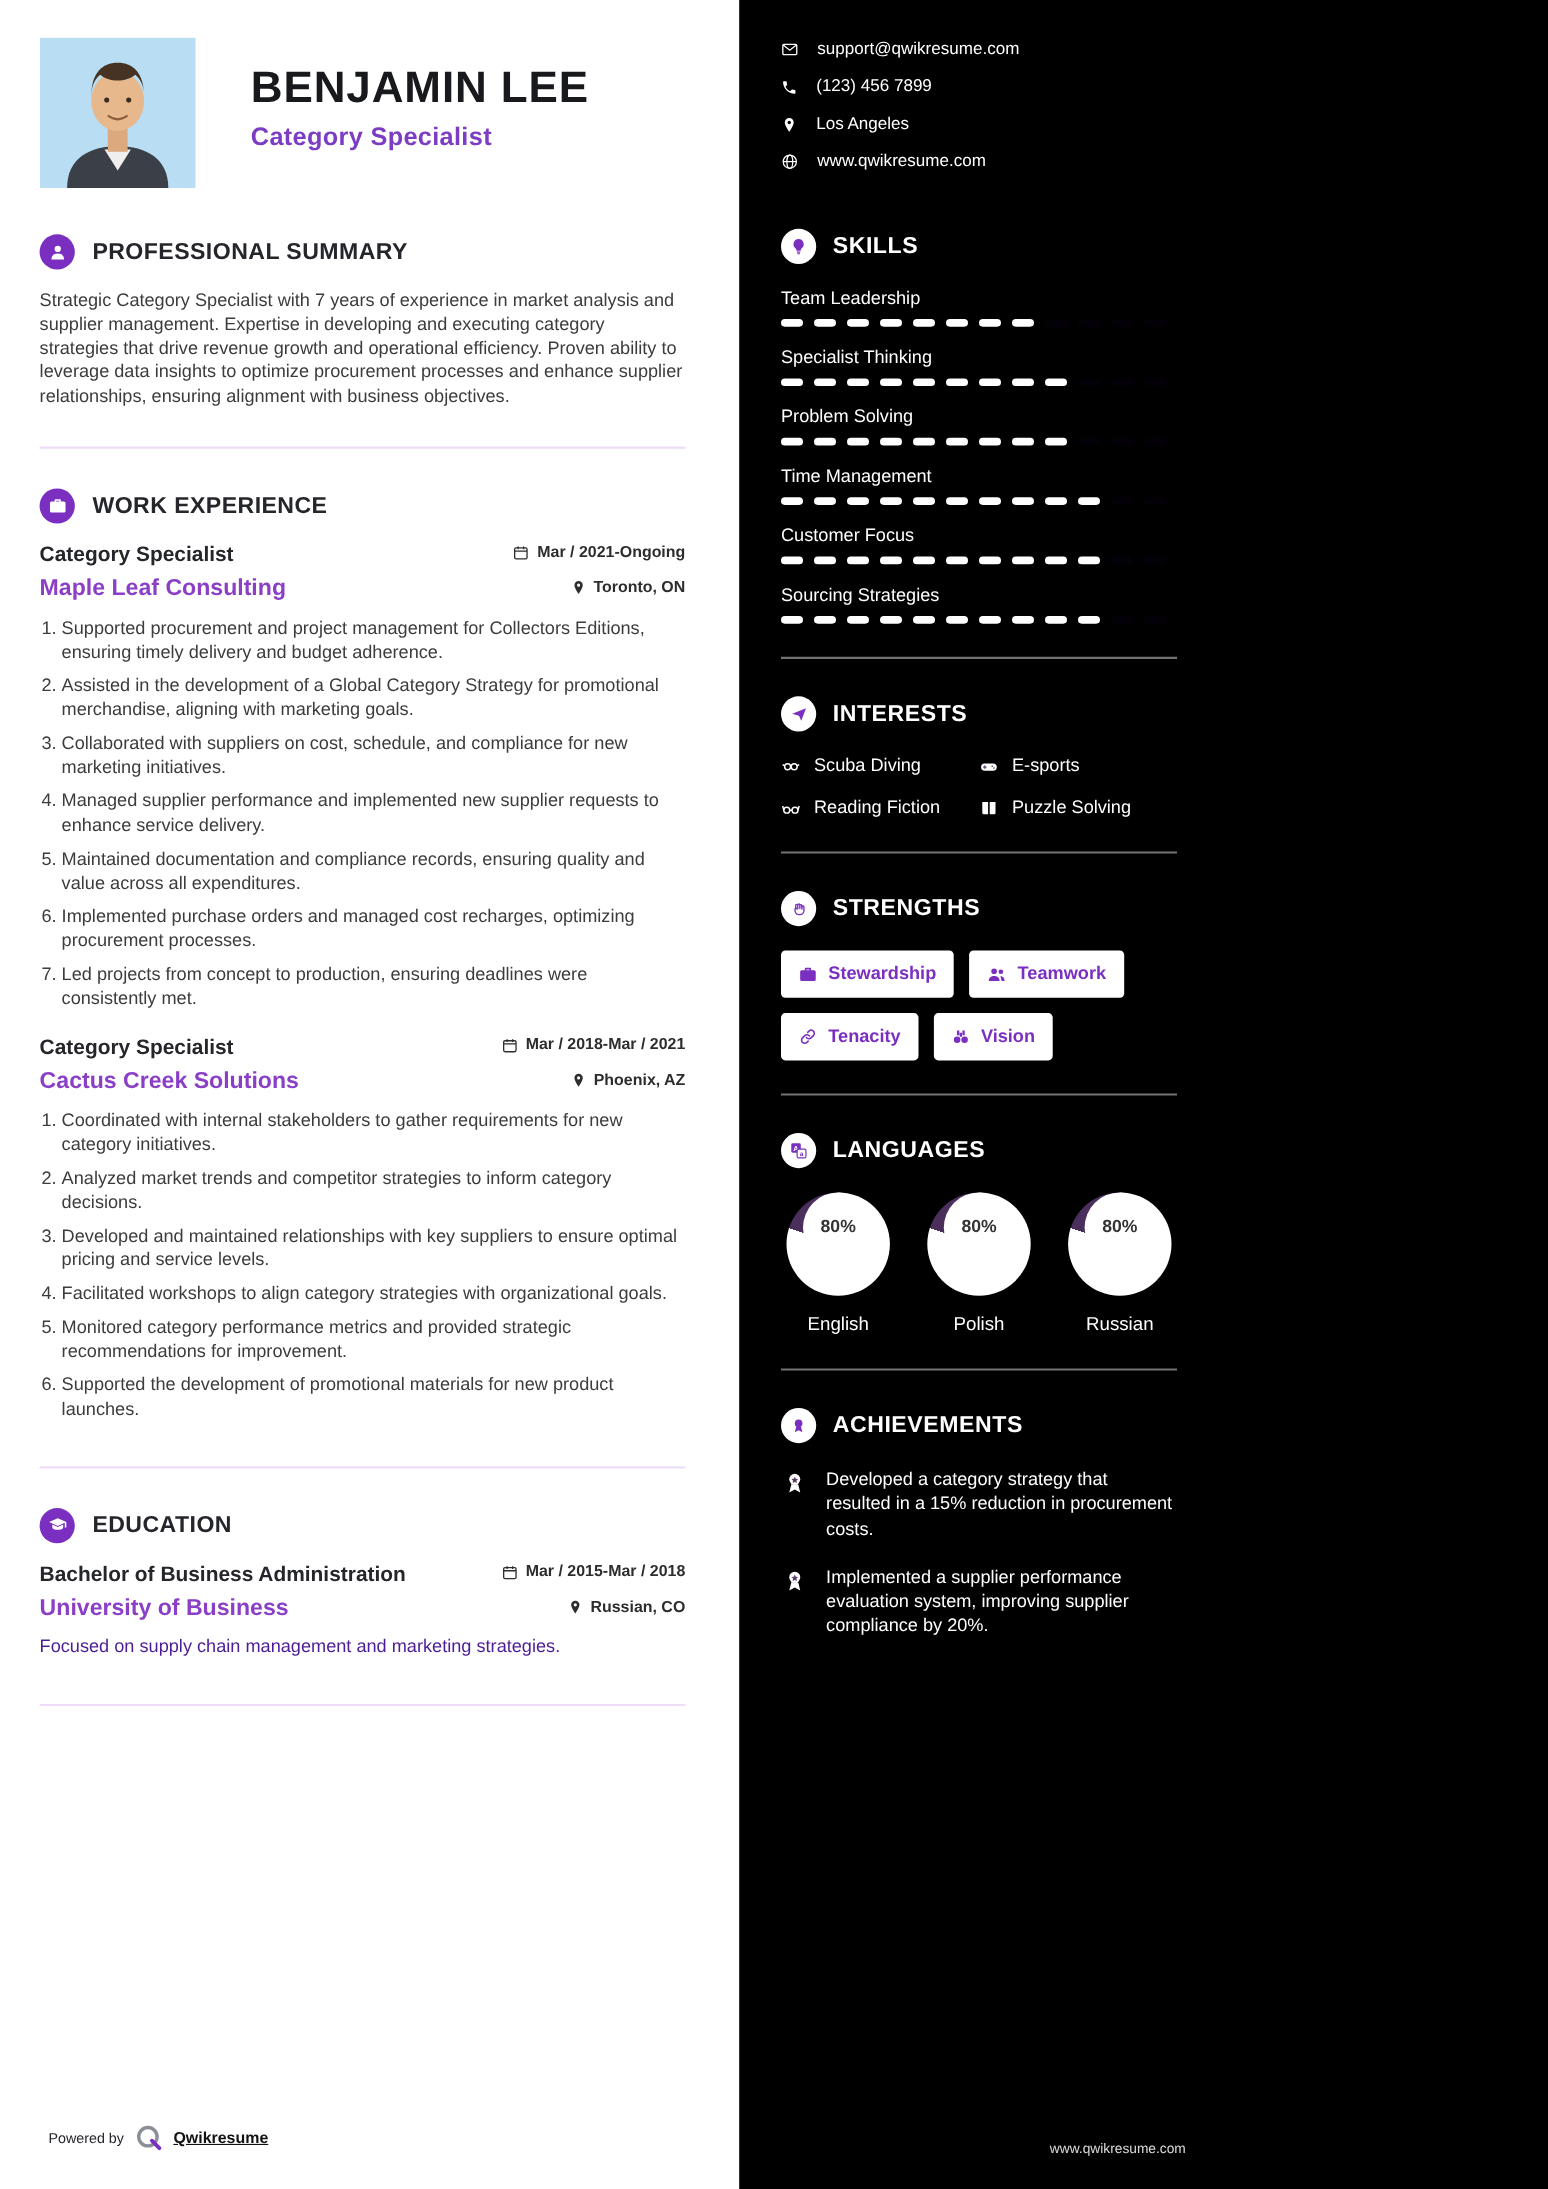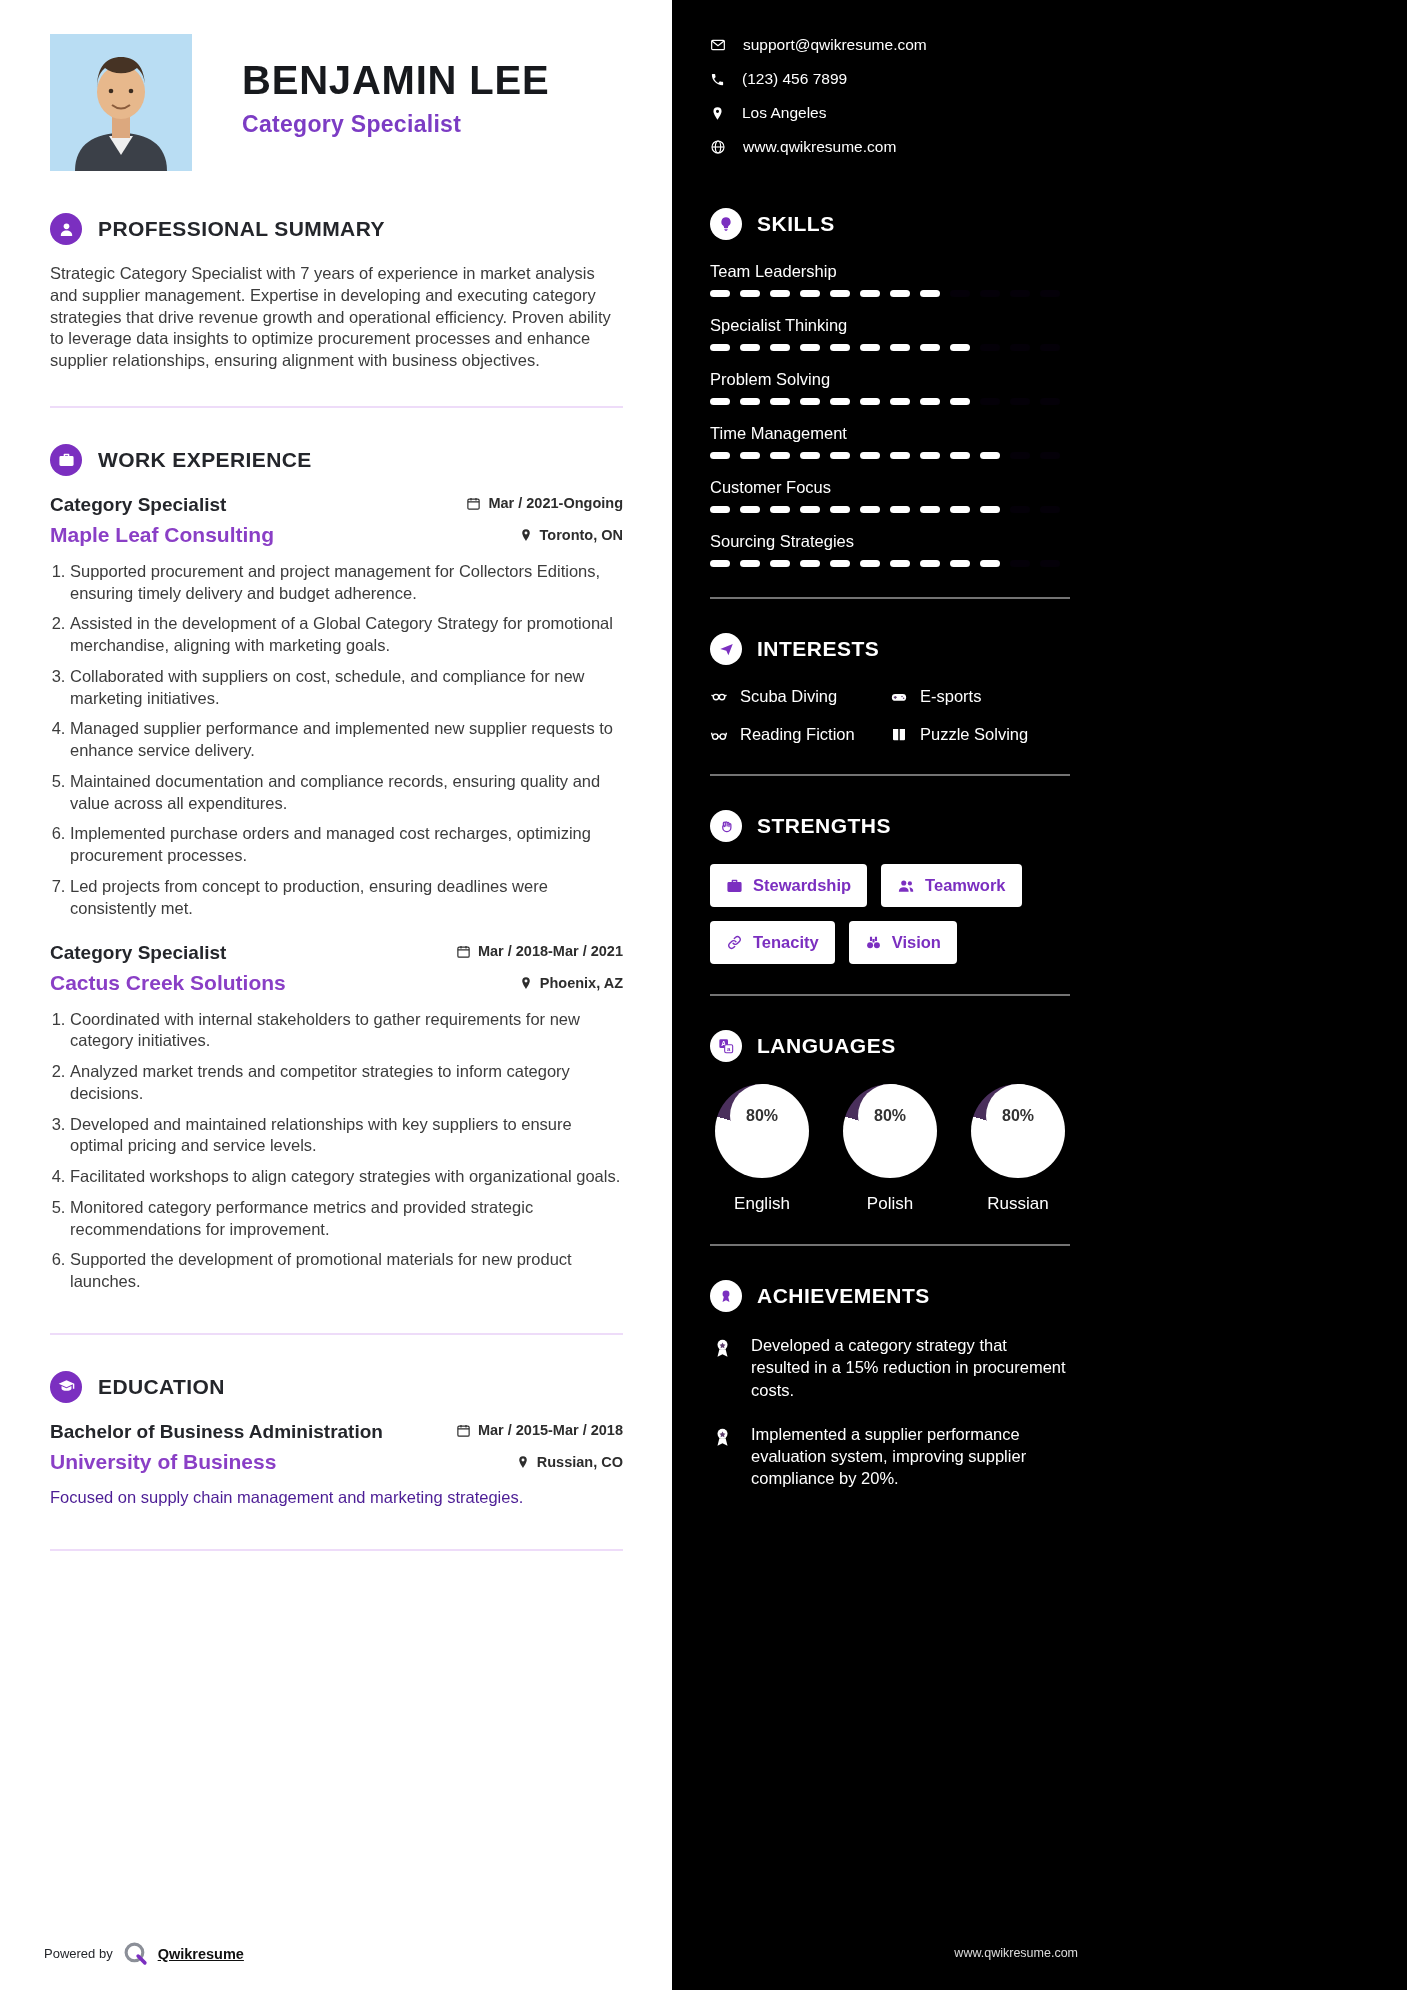--- a/index.html
+++ b/index.html
@@ -7,21 +7,21 @@
   html,body { width:1407px; }
   body {
     font-family: "Liberation Sans", "DejaVu Sans", sans-serif;
     background:#ffffff; color:#3c3c3c;
   }
   .page { width:1407px; height:1990px; display:flex; overflow:hidden; }
 
   
   .left {
     flex:0 0 672px; position:relative;
-    padding:34px 49px 0 50px; background:#fff;
+    padding:34px 49px 0 36px; background:#fff;
   }
   .header { display:flex; align-items:flex-start; margin-bottom:42px; }
   .photo { width:142px; height:137px; flex:0 0 auto; overflow:hidden; }
   .name-block { margin-left:50px; padding-top:24px; }
   .name { font-size:40px; font-weight:800; letter-spacing:0.8px; color:#17191d; }
   .job-title-sub { font-size:23px; font-weight:600; color:#7c3cc4; margin-top:8px; letter-spacing:0.3px; }
 
   .sec-head { display:flex; align-items:center; gap:16px; margin-bottom:18px; }
   .sec-icon {
     width:32px; height:32px; border-radius:50%; background:#7b2fc0;
@@ -40,21 +40,21 @@
   .company-row { display:flex; justify-content:space-between; align-items:baseline; margin:7px 0 14px; }
   .company { font-size:21px; font-weight:600; color:#8a3fc6; }
   .loc { font-weight:600; }
 
   ol.bullets { padding-left:20px; margin-bottom:22px; }
   ol.bullets li { font-size:16.5px; line-height:1.32; color:#3c3c3c; margin-bottom:9px; }
 
   .edu-desc { font-size:16.5px; color:#4c1d95; margin-top:4px; }
 
   .footer {
-    position:absolute; left:44px; bottom:24px;
+    position:absolute; left:44px; bottom:34px;
     display:flex; align-items:center; gap:10px;
   }
   .powered { font-size:13px; color:#24262b; }
   .brand { font-size:14.5px; font-weight:700; color:#111; text-decoration:underline; }
 
   
   .right {
     flex:1; background:#000000; color:#fff; position:relative;
     padding:36px 0 0 38px;
   }

